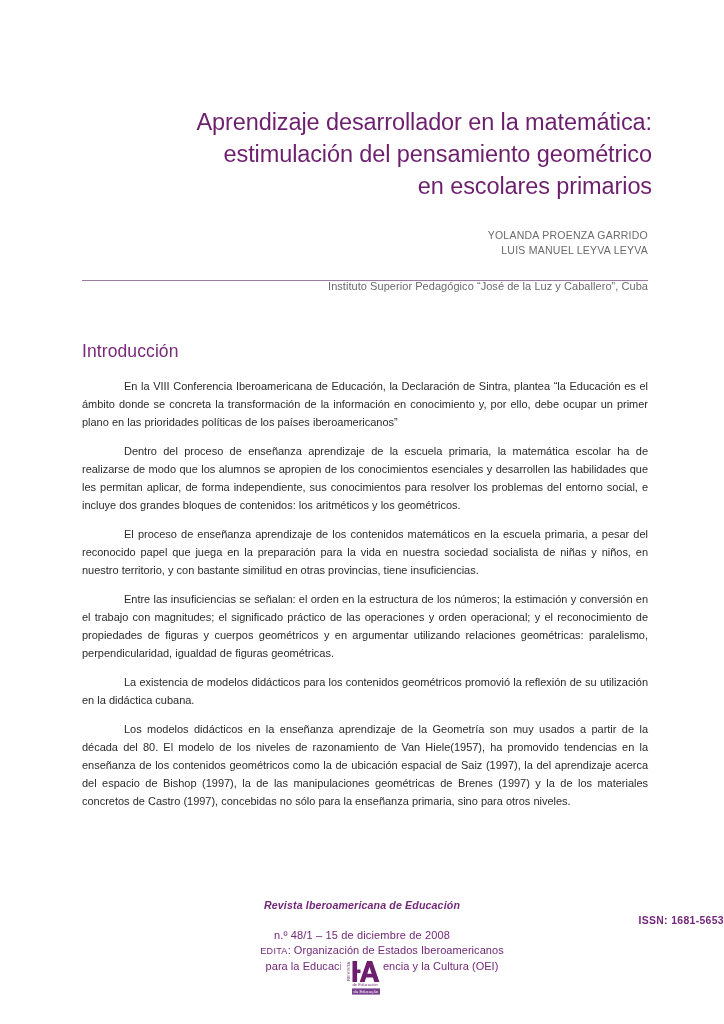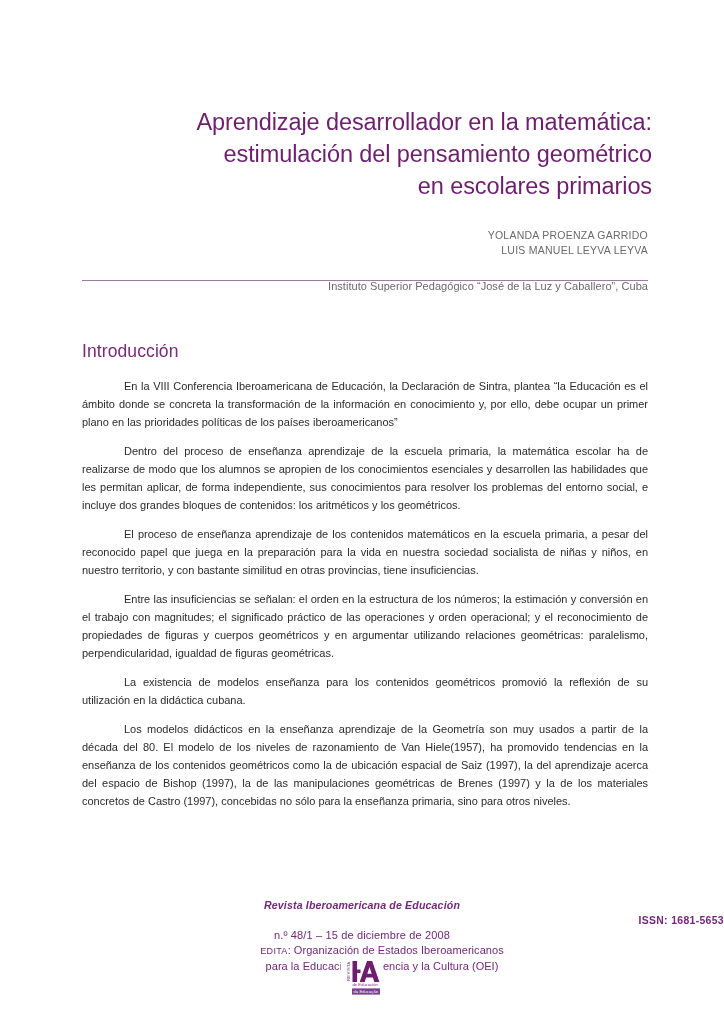--- a/index.html
+++ b/index.html
@@ -175,21 +175,21 @@
 
   <div class="header-rule"></div>
 
   <div class="section-heading">Introducción</div>
 
   <div class="body-block">
     <p class="para">En la VIII Conferencia Iberoamericana de Educación, la Declaración de Sintra, plantea “la Educación es el ámbito donde se concreta la transformación de la información en conocimiento y, por ello, debe ocupar un primer plano en las prioridades políticas de los países iberoamericanos”</p>
     <p class="para">Dentro del proceso de enseñanza aprendizaje de la escuela primaria, la matemática escolar ha de realizarse de modo que los alumnos se apropien de los conocimientos esenciales y desarrollen las habilidades que les permitan aplicar, de forma independiente, sus conocimientos para resolver los problemas del entorno social, e incluye dos grandes bloques de contenidos: los aritméticos y los geométricos.</p>
     <p class="para">El proceso de enseñanza aprendizaje de los contenidos matemáticos en la escuela primaria, a pesar del reconocido papel que juega en la preparación para la vida en nuestra sociedad socialista de niñas y niños, en nuestro territorio, y con bastante similitud en otras provincias, tiene insuficiencias.</p>
     <p class="para">Entre las insuficiencias se señalan: el orden en la estructura de los números; la estimación y conversión en el trabajo con magnitudes; el significado práctico de las operaciones y orden operacional; y el reconocimiento de propiedades de figuras y cuerpos geométricos y en argumentar utilizando relaciones geométricas: paralelismo, perpendicularidad, igualdad de figuras geométricas.</p>
-    <p class="para">La existencia de modelos enseñanza para los contenidos geométricos promovió la reflexión de su utilización en la didáctica cubana.</p>
+    <p class="para">La existencia de modelos didácticos para los contenidos geométricos promovió la reflexión de su utilización en la didáctica cubana.</p>
     <p class="para">Los modelos didácticos en la enseñanza aprendizaje de la Geometría son muy usados a partir de la década del 80. El modelo de los niveles de razonamiento de Van Hiele(1957), ha promovido tendencias en la enseñanza de los contenidos geométricos como la de ubicación espacial de Saiz (1997), la del aprendizaje acerca del espacio de Bishop (1997), la de las manipulaciones geométricas de Brenes (1997) y la de los materiales concretos de Castro (1997), concebidas no sólo para la enseñanza primaria, sino para otros niveles.</p>
   </div>
 
   <div class="footer">
     <div class="footer-journal">Revista Iberoamericana de Educación</div>
     <div class="footer-issn">ISSN: 1681-5653</div>
     <div class="footer-issue">n.º 48/1 – 15 de diciembre de 2008</div>
     <div class="footer-editor"><span class="smallcaps">EDITA</span><span>: Organización de Estados Iberoamericanos</span></div>
     <div class="footer-editor">para la Educación, la Ciencia y la Cultura (OEI)</div>
   </div>

